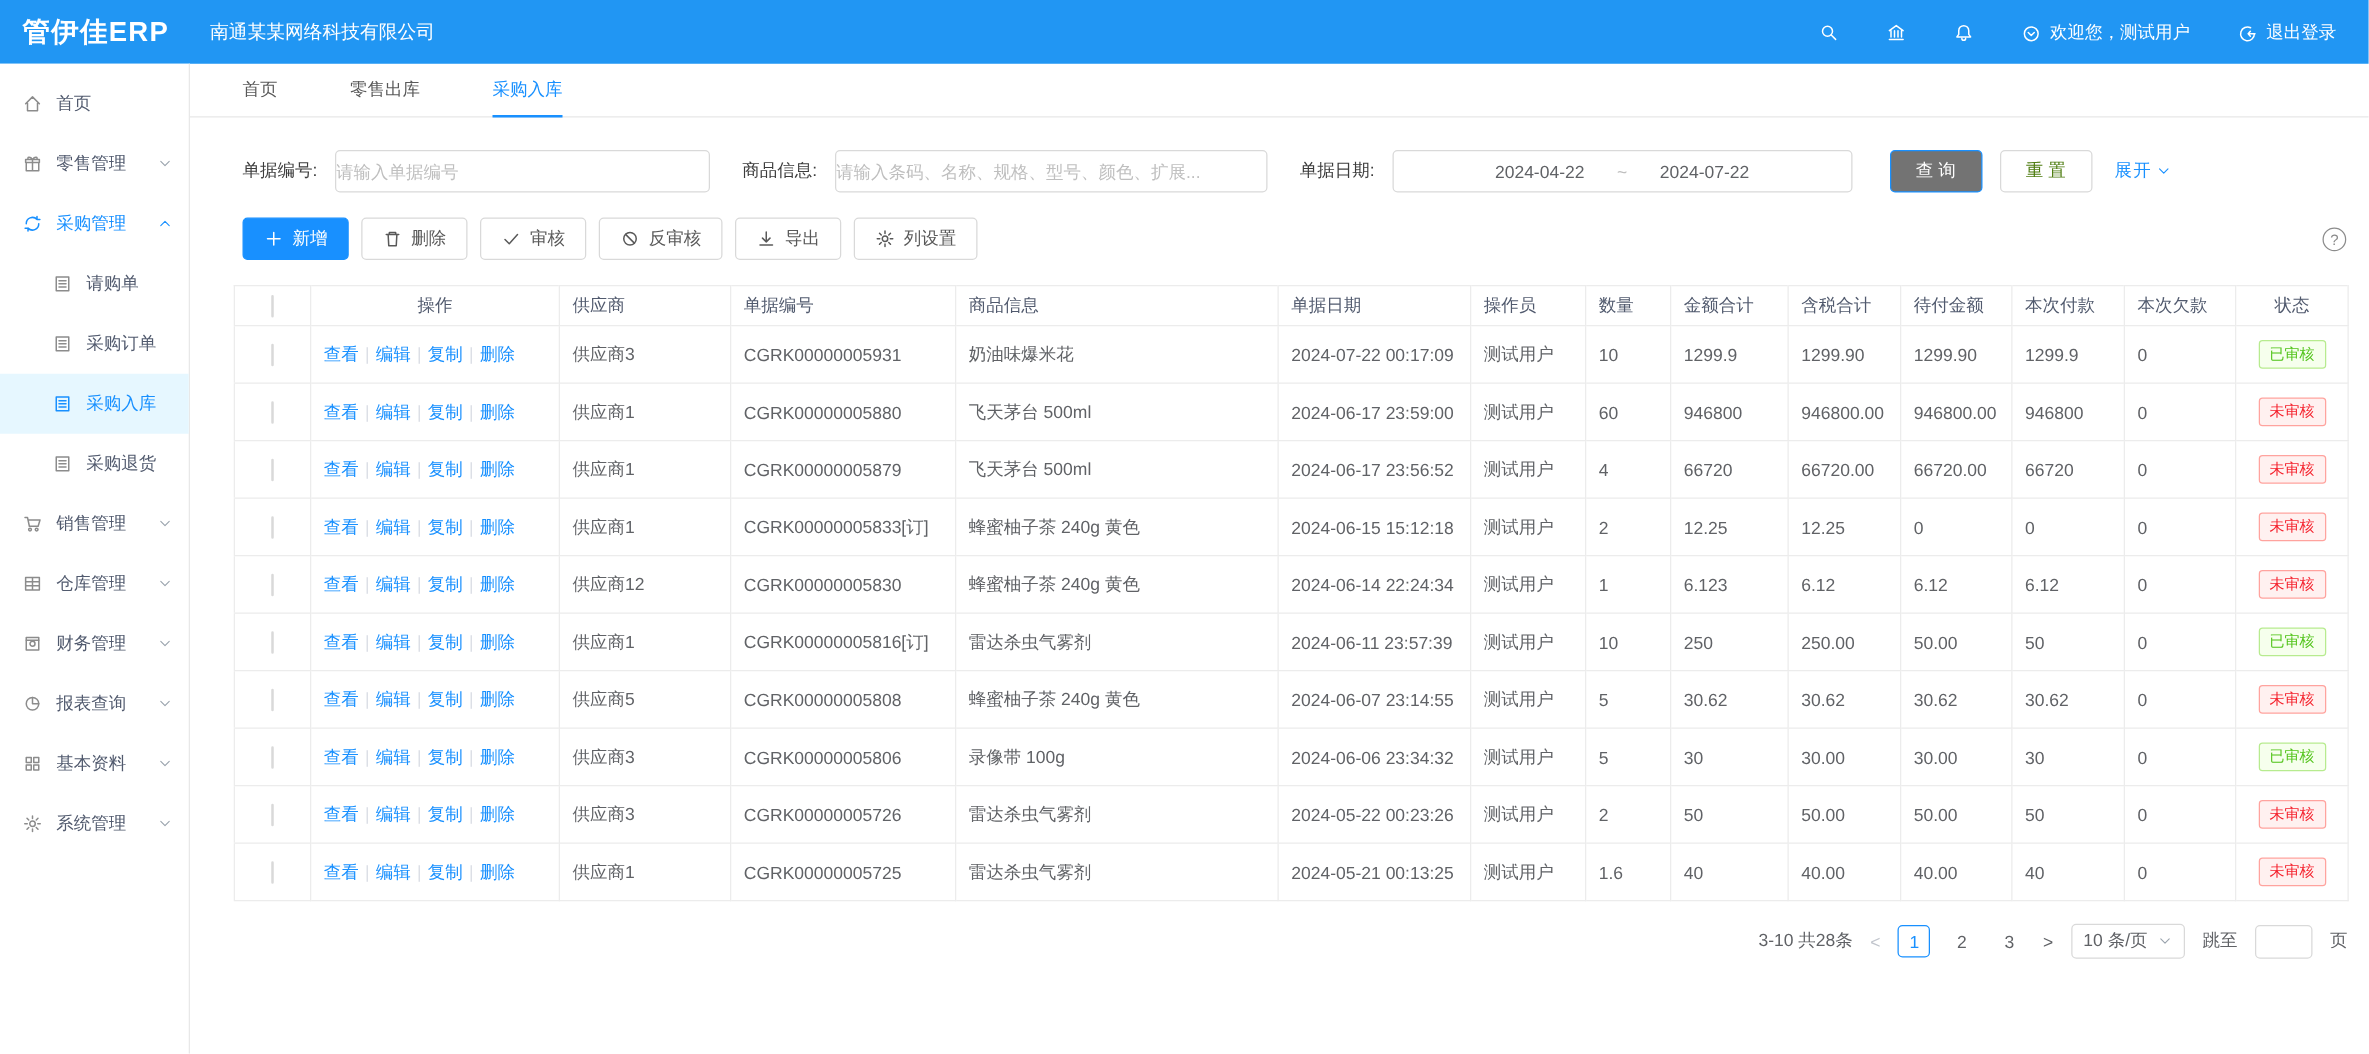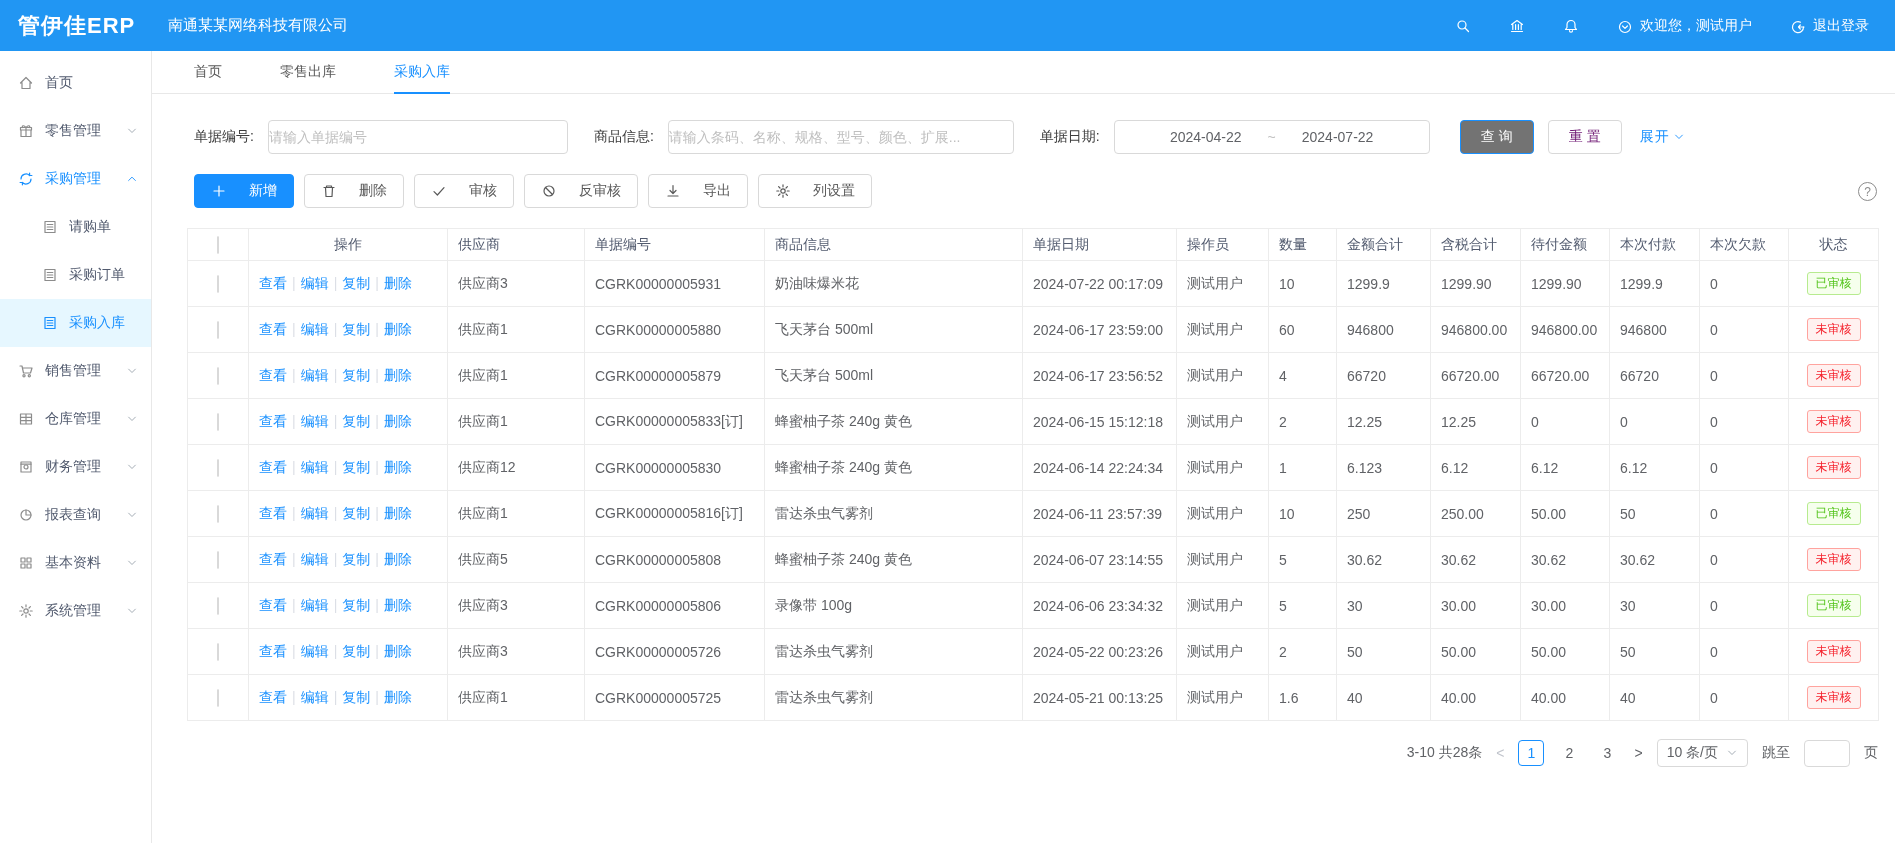--- a/index.html
+++ b/index.html
@@ -38,29 +38,29 @@
   .tab.active { color:#1890ff; }
   .tab.active::after { content:""; position:absolute; bottom:-1px; left:0; right:0; height:2px; background:#1890ff; }
 
   
   .filter-row { display:flex; align-items:center; margin:26px 0 0 42px; }
   .f-label { color:#3c3c3c; margin-right:14px; }
   .inp { height:34px; border:1px solid #d9d9d9; border-radius:4px; padding:0 0; font-size:14px; color:#333; outline:none; }
   .inp::placeholder { color:#bfbfbf; }
   .inp.doc { width:300px; margin-right:26px; }
   .inp.prod { width:346px; margin-right:26px; }
-  .date-box { width:316px; height:34px; border:1px solid #d9d9d9; border-radius:4px; display:flex; align-items:center; justify-content:center; gap:26px; color:#606266; cursor:pointer; }
-  .btn { height:34px; border-radius:4px; font-size:14px; letter-spacing:4px; padding:0 16px 0 20px; cursor:pointer; border:1px solid #d9d9d9; background:#fff; color:#701a75; }
+  .date-box { width:368px; height:34px; border:1px solid #d9d9d9; border-radius:4px; display:flex; align-items:center; justify-content:center; gap:26px; color:#606266; cursor:pointer; }
+  .btn { height:34px; border-radius:4px; font-size:14px; letter-spacing:4px; padding:0 16px 0 20px; cursor:pointer; border:1px solid #d9d9d9; background:#fff; color:#4d7c0f; }
   .btn.primary { background:#737373; border-color:#1890ff; color:#fff; margin-left:30px; }
   .btn.plain { margin-left:14px; }
   .expand-link { color:#1890ff; display:flex; align-items:center; gap:3px; margin-left:18px; cursor:pointer; letter-spacing:1px; }
 
   
   .toolbar { display:flex; gap:10px; margin:20px 0 0 42px; position:relative; }
-  .tbtn { height:34px; display:inline-flex; align-items:center; gap:22px; padding:0 16px; border:1px solid #d9d9d9; border-radius:4px; background:#fff; color:#595959; font-size:14px; cursor:pointer; }
+  .tbtn { height:34px; display:inline-flex; align-items:center; gap:7px; padding:0 16px; border:1px solid #d9d9d9; border-radius:4px; background:#fff; color:#595959; font-size:14px; cursor:pointer; }
   .tbtn.primary { background:#1890ff; border-color:#1890ff; color:#fff; }
   .help-q { position:absolute; right:18px; top:8px; width:19px; height:19px; border:1px solid #8c8c8c; border-radius:50%; color:#8c8c8c; display:flex; align-items:center; justify-content:center; font-size:12px; cursor:pointer; }
 
   
   .table-wrap { margin:20px 0 0 35px; }
   table.grid { border-collapse:collapse; table-layout:fixed; width:1691px; font-size:14px; color:#606266;
     border-top:1px solid #ececec; border-left:1px solid #ececec; }
   .grid th, .grid td { border-right:1px solid #ececec; border-bottom:1px solid #ececec; padding:0 10px; overflow:hidden; white-space:nowrap; text-align:left; font-weight:normal; }
   .grid th { height:32px; color:#515a6e; }
   .grid td { height:46px; }
@@ -179,20 +179,28 @@
         </span>
         <span>采购订单</span>
       </div>
       <div class="side-item child selected">
         <span class="ihold">
           <svg class="ic" viewBox="0 0 16 16">
             <path d="M3 2.5h10v11H3zM5.2 5.5h5.6M5.2 8h5.6M5.2 10.5h5.6"></path>
           </svg>
         </span>
         <span>采购入库</span>
+      </div>
+      <div class="side-item child">
+        <span class="ihold">
+          <svg class="ic" viewBox="0 0 16 16">
+            <path d="M3 2.5h10v11H3zM5.2 5.5h5.6M5.2 8h5.6M5.2 10.5h5.6"></path>
+          </svg>
+        </span>
+        <span>采购退货</span>
       </div>
       <div class="side-item">
         <span class="ihold">
           <svg class="ic" viewBox="0 0 16 16">
             <path d="M2 3h2l1.5 7h7L14 5H4.5"></path>
             <circle cx="6" cy="12.7" r="1.1"></circle>
             <circle cx="11.3" cy="12.7" r="1.1"></circle>
           </svg>
         </span>
         <span>销售管理</span>

